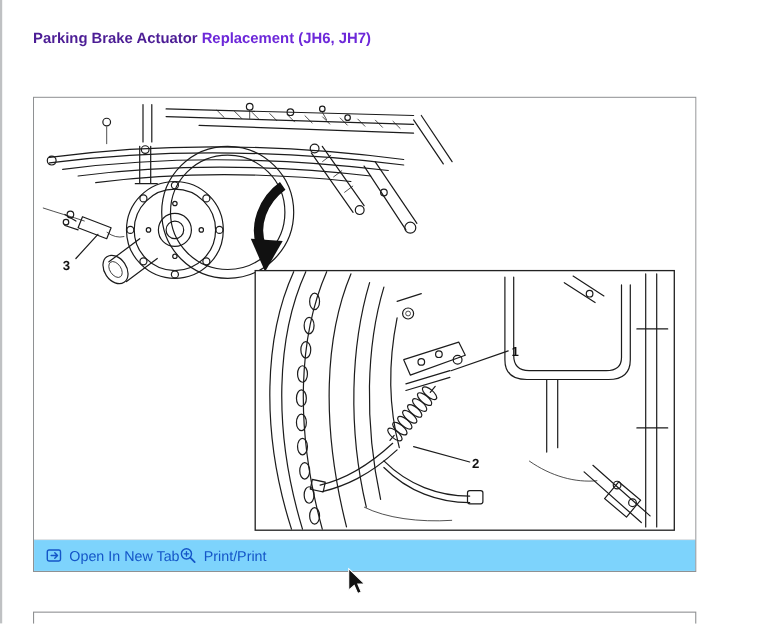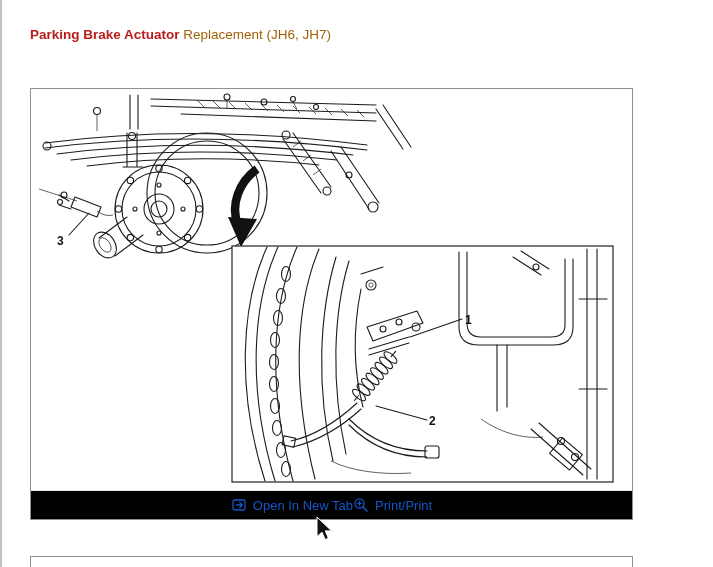--- a/index.html
+++ b/index.html
@@ -1,29 +1,29 @@
 <!DOCTYPE html>
 <html><head>
 <meta charset="utf-8">
 <style>
   html,body{margin:0;padding:0;background:#fff;}
   .page{position:relative;width:713px;height:567px;background:#fff;overflow:hidden;
         font-family:"Liberation Sans",sans-serif;}
   .pane-divider{position:absolute;left:0;top:0;width:2px;height:567px;background:#bfc1c3;}
   .page-title{position:absolute;left:30px;top:27px;margin:0;font-size:13.5px;font-weight:700;
               color:#1f1f1f;white-space:pre;}
-  .title-link{color:#b91c1c;text-decoration:none;cursor:pointer;font-weight:700;}
-  .title-suffix{color:#a16207;font-weight:400;}
+  .title-link{color:#4c1d95;text-decoration:none;cursor:pointer;font-weight:700;}
+  .title-suffix{color:#6d28d9;font-weight:700;}
   .figure-box{position:absolute;left:30px;top:88px;width:603px;height:432px;
               border:1px solid #8f9193;background:#fff;box-sizing:border-box;
               display:flex;flex-direction:column;}
   .figure-drawing{flex:1 1 auto;position:relative;overflow:hidden;background:#fff;}
   .figure-drawing svg{display:block;}
-  .figure-footer{flex:0 0 28px;height:28px;border-top:1px solid #dfe3e6;background:#000000;
-                 display:flex;align-items:center;justify-content:center;
+  .figure-footer{flex:0 0 28px;height:28px;border-top:1px solid #dfe3e6;background:#7dd3fc;
+                 display:flex;align-items:center;justify-content:flex-start;
                  padding:0 10px;box-sizing:content-box;}
   .footer-link{display:inline-flex;align-items:center;gap:6px;color:#1456c8;
                font-size:13px;text-decoration:none;cursor:pointer;}
   .footer-link svg{display:block;flex:0 0 auto;}
   .next-box{position:absolute;left:30px;top:556px;width:603px;height:40px;
             border:1px solid #8f9193;background:#fff;box-sizing:border-box;}
   .cursor{position:absolute;left:316px;top:516px;pointer-events:none;}
   
   .ln{stroke:#1c1c1c;fill:none;stroke-width:1.1;stroke-linecap:round;stroke-linejoin:round;}
   .thin{stroke:#1c1c1c;fill:none;stroke-width:.7;}

